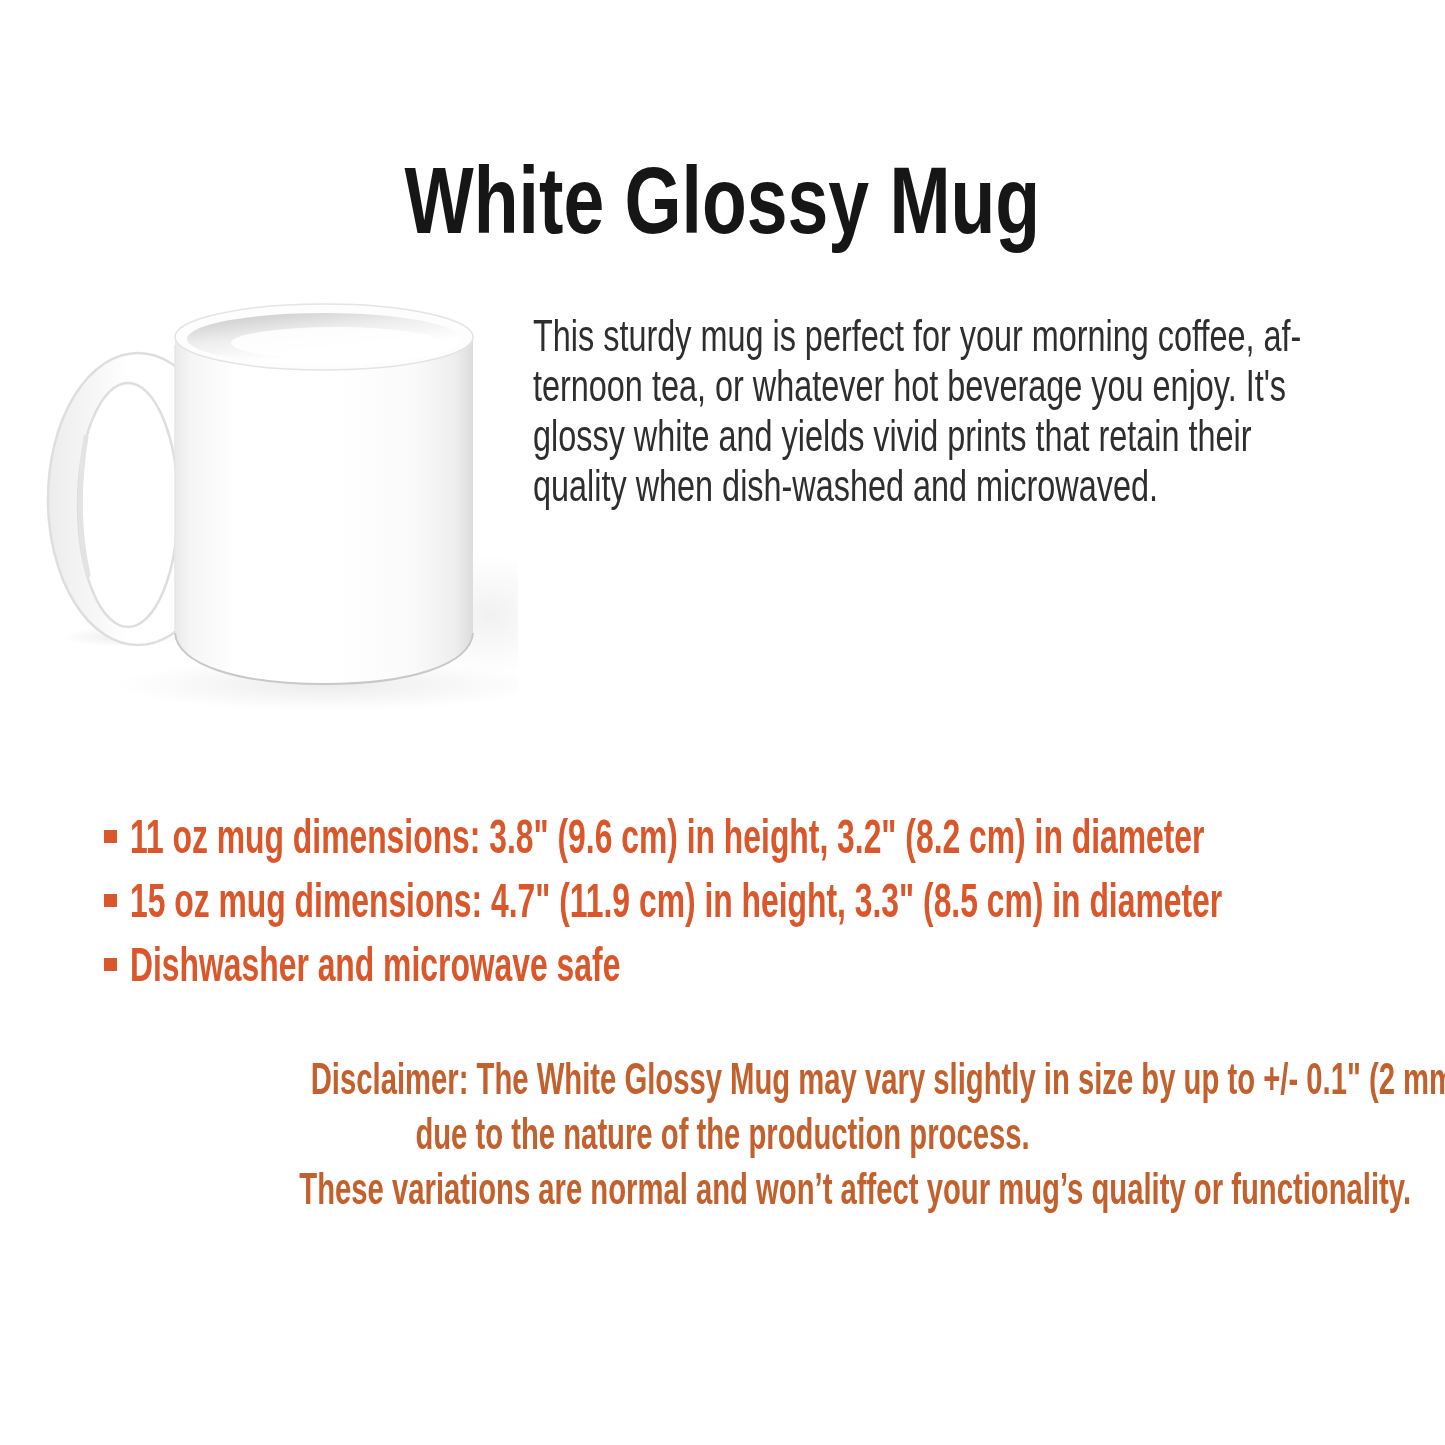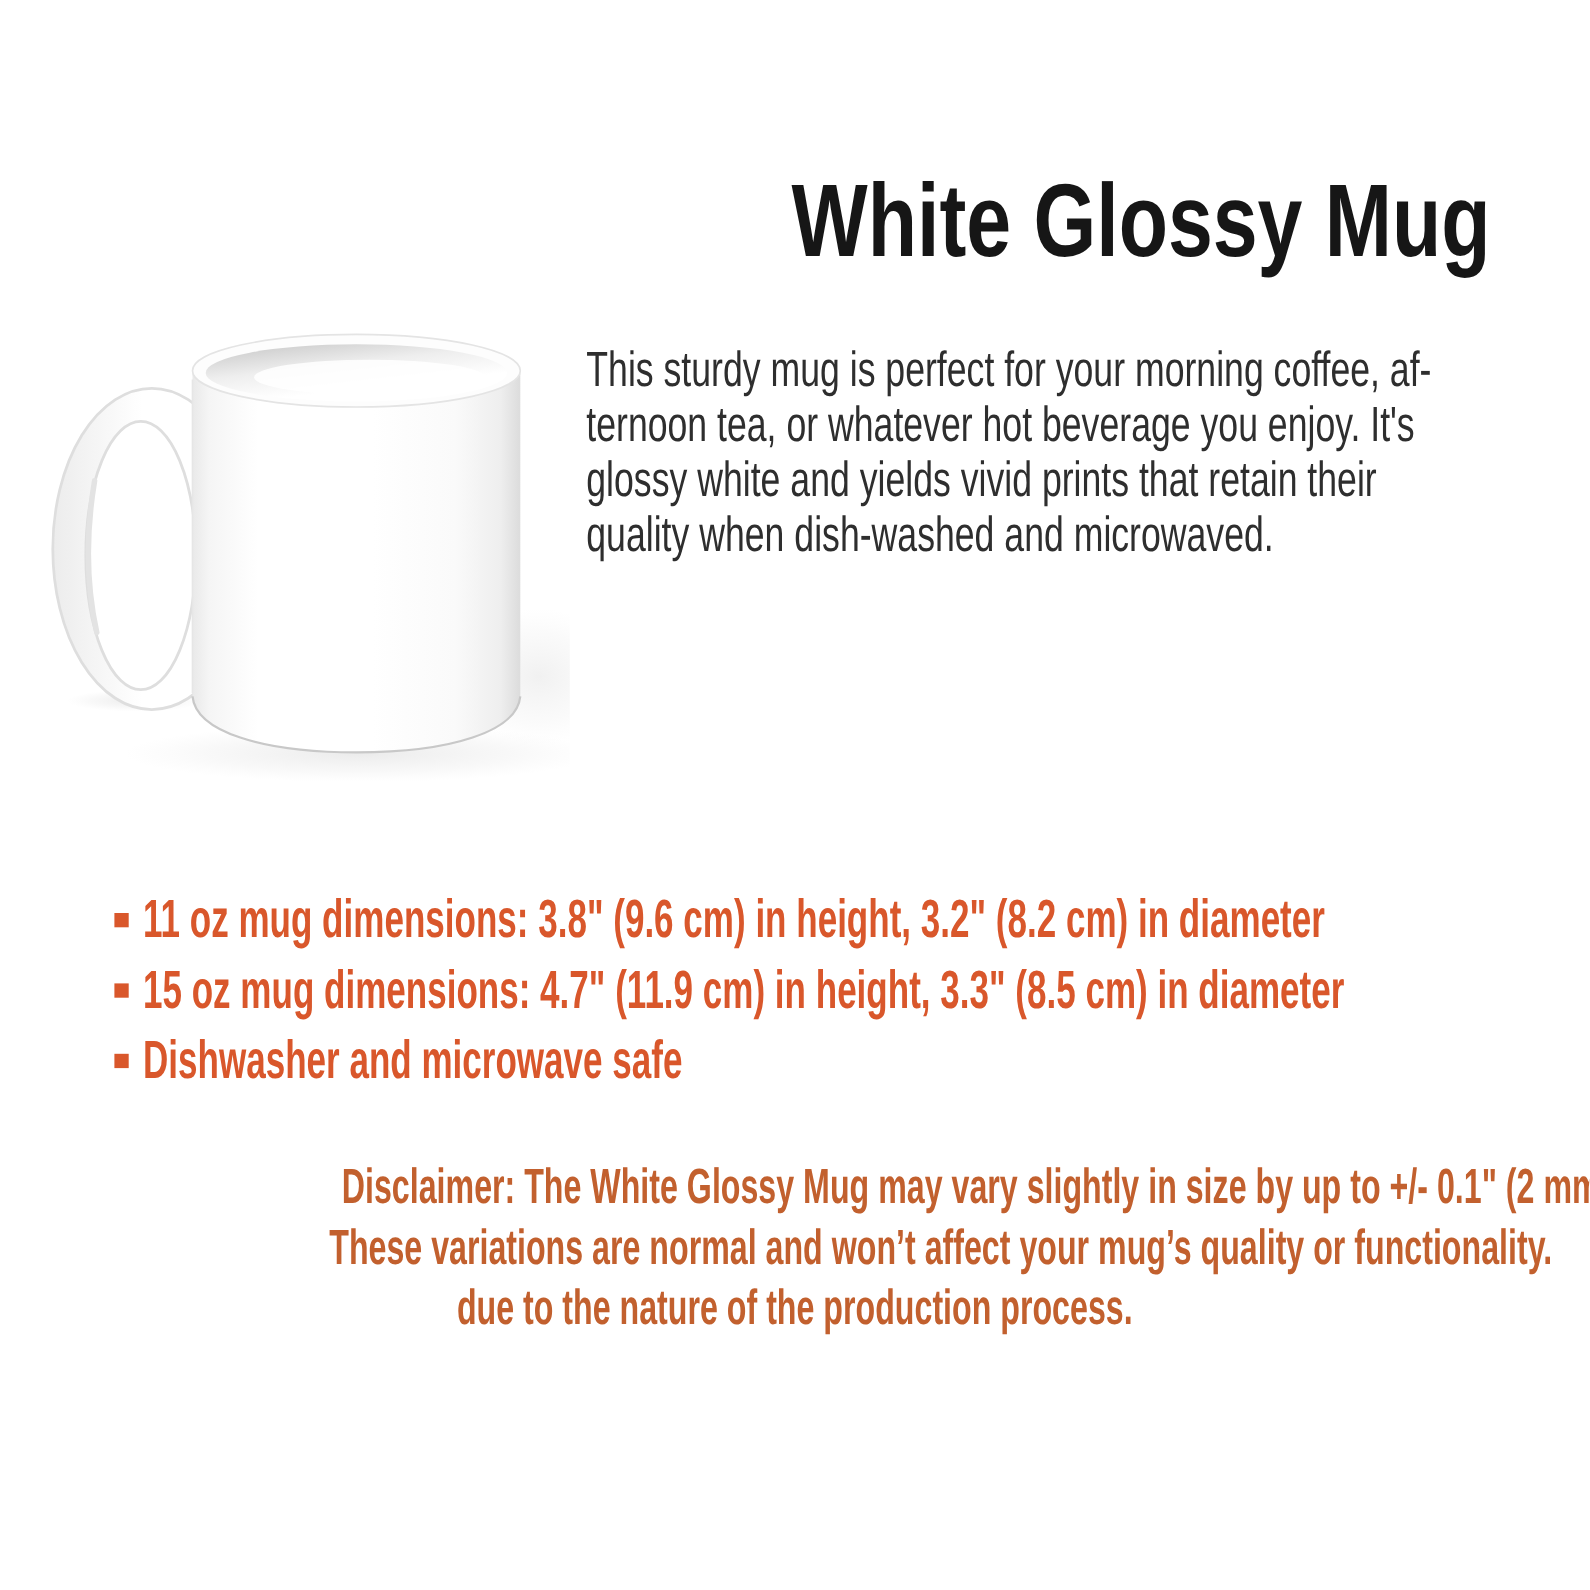--- a/index.html
+++ b/index.html
@@ -1,20 +1,20 @@
 <!DOCTYPE html>
 <html><head>
 <meta charset="utf-8">
 <style>
   html,body { margin:0; padding:0; background:#ffffff; }
   body { width:1445px; height:1445px; font-family:"Liberation Sans","DejaVu Sans",sans-serif; }
   .page { position:relative; width:1445px; height:1445px; background:#ffffff; overflow:hidden; }
 
   
-  .title { position:absolute; top:86px; left:0; width:1445px; text-align:right;
+  .title { position:absolute; top:86px; left:0; width:1445px; text-align:center;
            font-size:94px; font-weight:700; line-height:1.1; white-space:nowrap; letter-spacing:0; }
   .title .cx { display:inline-block; transform:scaleX(0.78); transform-origin:center top; }
 
   
   .mug-figure { position:absolute; left:38px; top:285px; width:480px; height:430px; }
 
   
   .desc { position:absolute; left:533px; top:311px; }
   .desc-line { height:50px; line-height:50px; font-size:45px; font-weight:400; white-space:nowrap; }
   .desc-line .cx { display:inline-block; transform:scaleX(0.72); transform-origin:left center; }
@@ -110,17 +110,17 @@
       <span class="cx">15 oz mug dimensions: 4.7" (11.9 cm) in height, 3.3" (8.5 cm) in diameter</span>
     </li>
     <li class="spec">
       <span class="marker" style="background: rgb(217, 87, 43);"></span>
       <span class="cx">Dishwasher and microwave safe</span>
     </li>
   </ul>
 
   <div class="disclaimer" style="color: rgb(194, 96, 46);">
     <div class="disc-line"><span class="cx">Disclaimer: The White Glossy Mug may vary slightly in size by up to +/- 0.1" (2 mm)</span></div>
+    <div class="disc-line"><span class="cx">due to the nature of the production process.</span></div>
     <div class="disc-line"><span class="cx">These variations are normal and won’t affect your mug’s quality or functionality.</span></div>
-    <div class="disc-line"><span class="cx">due to the nature of the production process.</span></div>
   </div>
 
 </div>
 
 </body></html>

